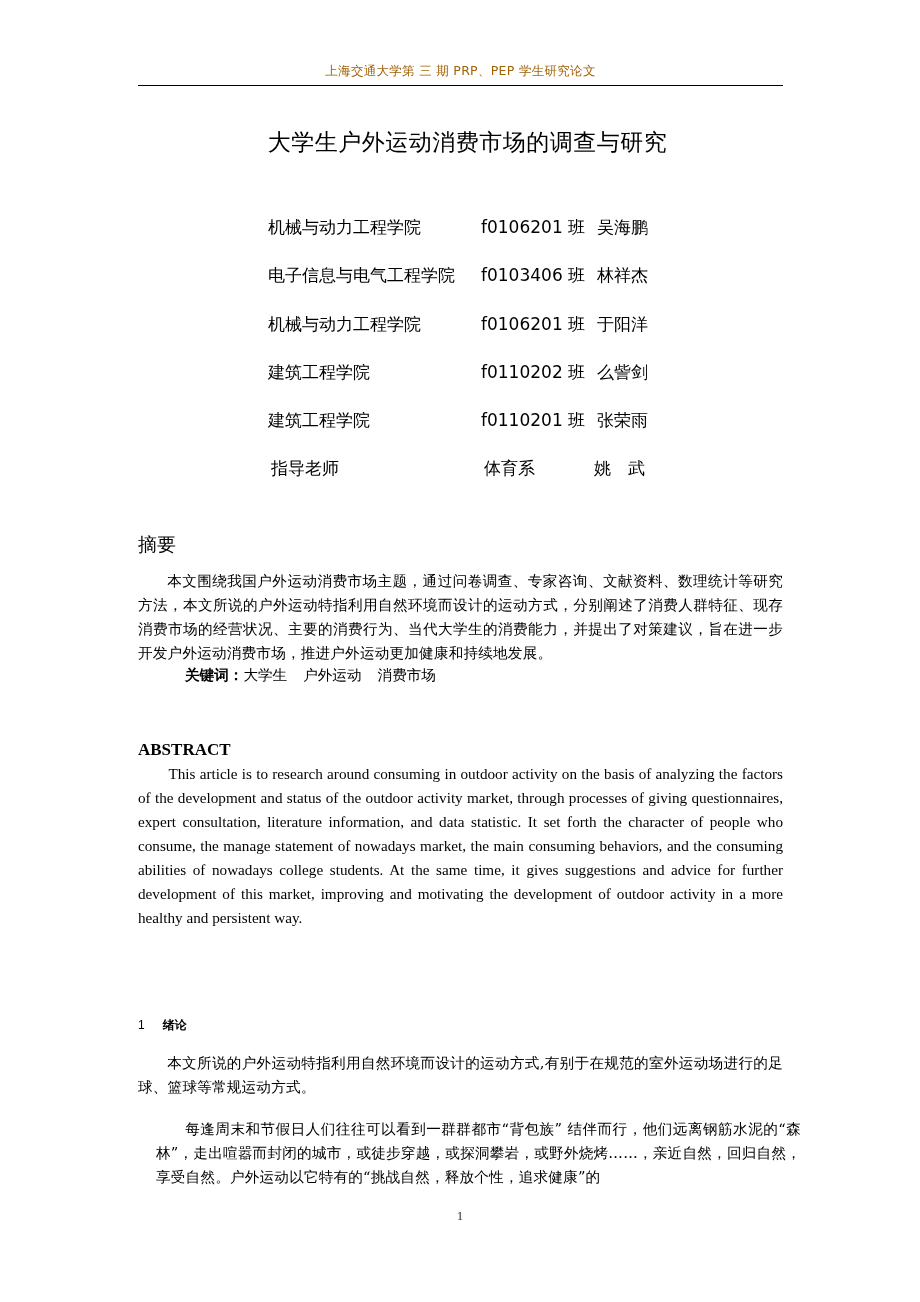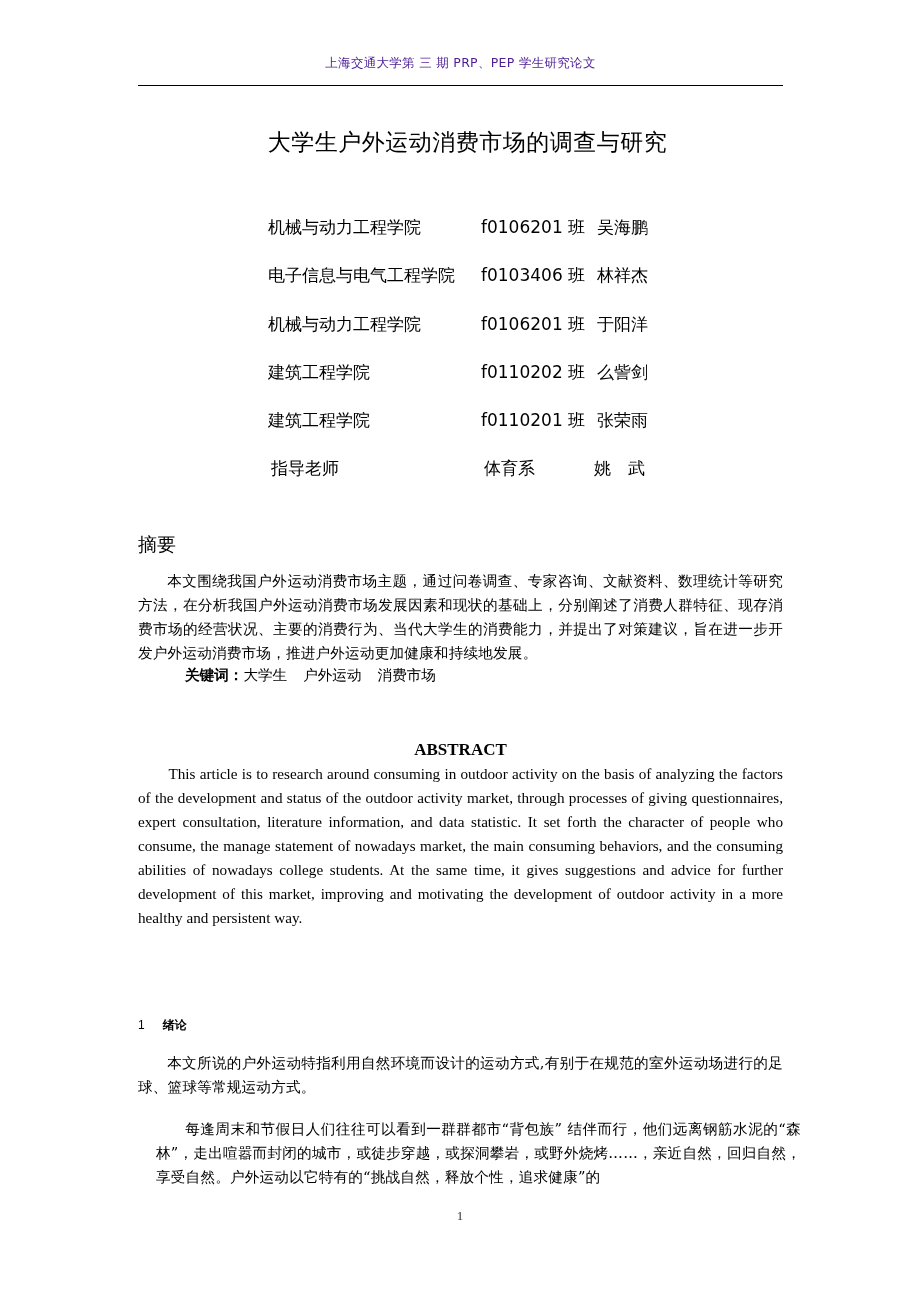--- a/index.html
+++ b/index.html
@@ -1,38 +1,38 @@
 <!DOCTYPE html>
 <html><head>
   <meta charset="utf-8">
   <style>
     html, body { margin: 0; padding: 0; background: #ffffff; }
     body { width: 920px; height: 1302px; position: relative; overflow: hidden; color: #000; }
     .page { position: absolute; left: 0; top: 0; width: 920px; height: 1302px; background: #fff; }
-    .header { position: absolute; left: 138px; top: 55px; width: 645px; text-align: center;
-      font-family: "DejaVu Sans", sans-serif; font-size: 12.5px; color: #4c1d95; letter-spacing: 0.3px; }
+    .header { position: absolute; left: 138px; top: 63px; width: 645px; text-align: center;
+      font-family: "DejaVu Sans", sans-serif; font-size: 12.5px; color: #a16207; letter-spacing: 0.3px; }
     .header-rule { position: absolute; left: 138px; top: 85px; width: 645px; height: 0; border-top: 1.5px solid #000; }
     .title { position: absolute; left: 138px; top: 120px; width: 645px; text-align: center;
       font-family: "DejaVu Sans", sans-serif; font-size: 23px; font-weight: normal; letter-spacing: 0.5px; }
     .authors { position: absolute; left: 268px; top: 216px; width: 420px;
       font-family: "DejaVu Sans", sans-serif; font-size: 17px; }
     .author-row { position: relative; height: 48.3px; }
     .author-row span { position: absolute; top: 0; white-space: nowrap; }
     .col-school { left: 0; }
     .col-class { left: 213px; }
     .col-name { left: 329px; }
     .section-cn-head { position: absolute; left: 138px; top: 532px; width: 645px; text-align: left;
       font-family: "DejaVu Sans", sans-serif; font-size: 19px; }
     .cn-para { position: absolute; left: 138px; width: 645px; font-family: "DejaVu Serif", serif;
       font-size: 14.6px; line-height: 24px; text-align: justify; letter-spacing: 0.2px; }
     .cn-abstract { top: 569px; text-indent: 2em; }
     .keywords-cn { position: absolute; left: 138px; top: 666px; font-family: "DejaVu Serif", serif; font-size: 14.6px; }
     .keywords-cn .kw-label { font-family: "DejaVu Sans", sans-serif; font-weight: bold; margin-left: 47px; }
     .keywords-cn .kw { margin-right: 16px; }
-    .abstract-head { position: absolute; left: 138px; top: 740px; width: 645px; text-align: center;
+    .abstract-head { position: absolute; left: 138px; top: 740px; width: 645px; 
       font-family: "Liberation Serif", serif; font-weight: bold; font-size: 17px; }
     .en-para { position: absolute; left: 138px; top: 762px; width: 645px; font-family: "Liberation Serif", serif;
       font-size: 15.2px; line-height: 24px; text-align: justify; text-indent: 2em; }
     .keywords-en { position: absolute; left: 138px; top: 931px; font-family: "Liberation Serif", serif; font-size: 15.2px; }
     .keywords-en b { font-weight: bold; }
     .sec1-head { position: absolute; left: 138px; top: 1017px; font-family: Liberation Sans, sans-serif;
       font-size: 12px; font-weight: bold; }
     .sec1-head .num { margin-right: 18px; font-weight: normal; }
     .body-para { position: absolute; left: 138px; width: 645px; font-family: "DejaVu Serif", serif;
       font-size: 14.6px; line-height: 24px; text-align: justify; text-indent: 2em; letter-spacing: 0.2px; }
@@ -78,21 +78,21 @@
       <span class="col-name">张荣雨</span>
     </div>
     <div class="author-row">
       <span class="col-school" style="left:3px">指导老师</span>
       <span class="col-class" style="left:216px">体育系</span>
       <span class="col-name" style="left:326px">姚　武</span>
     </div>
   </div>
 
   <div class="section-cn-head">摘要</div>
-  <p class="cn-para cn-abstract" style="margin:0">本文围绕我国户外运动消费市场主题，通过问卷调查、专家咨询、文献资料、数理统计等研究方法，在分析我国户外运动消费市场发展因素和现状的基础上，分别阐述了消费人群特征、现存消费市场的经营状况、主要的消费行为、当代大学生的消费能力，并提出了对策建议，旨在进一步开发户外运动消费市场，推进户外运动更加健康和持续地发展。</p>
+  <p class="cn-para cn-abstract" style="margin:0">本文围绕我国户外运动消费市场主题，通过问卷调查、专家咨询、文献资料、数理统计等研究方法，本文所说的户外运动特指利用自然环境而设计的运动方式，分别阐述了消费人群特征、现存消费市场的经营状况、主要的消费行为、当代大学生的消费能力，并提出了对策建议，旨在进一步开发户外运动消费市场，推进户外运动更加健康和持续地发展。</p>
 
   <div class="keywords-cn">
     <span class="kw-label">关键词：</span><span class="kw">大学生</span><span class="kw">户外运动</span><span class="kw">消费市场</span>
   </div>
 
   <div class="abstract-head">ABSTRACT</div>
   <p class="en-para" style="margin:0">This article is to research around consuming in outdoor activity on the basis of analyzing the factors of the development and status of the outdoor activity market, through processes of giving questionnaires, expert consultation, literature information, and data statistic. It set forth the character of people who consume, the manage statement of nowadays market, the main consuming behaviors, and the consuming abilities of nowadays college students. At the same time, it gives suggestions and advice for further development of this market, improving and motivating the development of outdoor activity in a more healthy and persistent way.</p>
 
   <div class="sec1-head">
     <span class="num">1</span><span>绪论</span>

